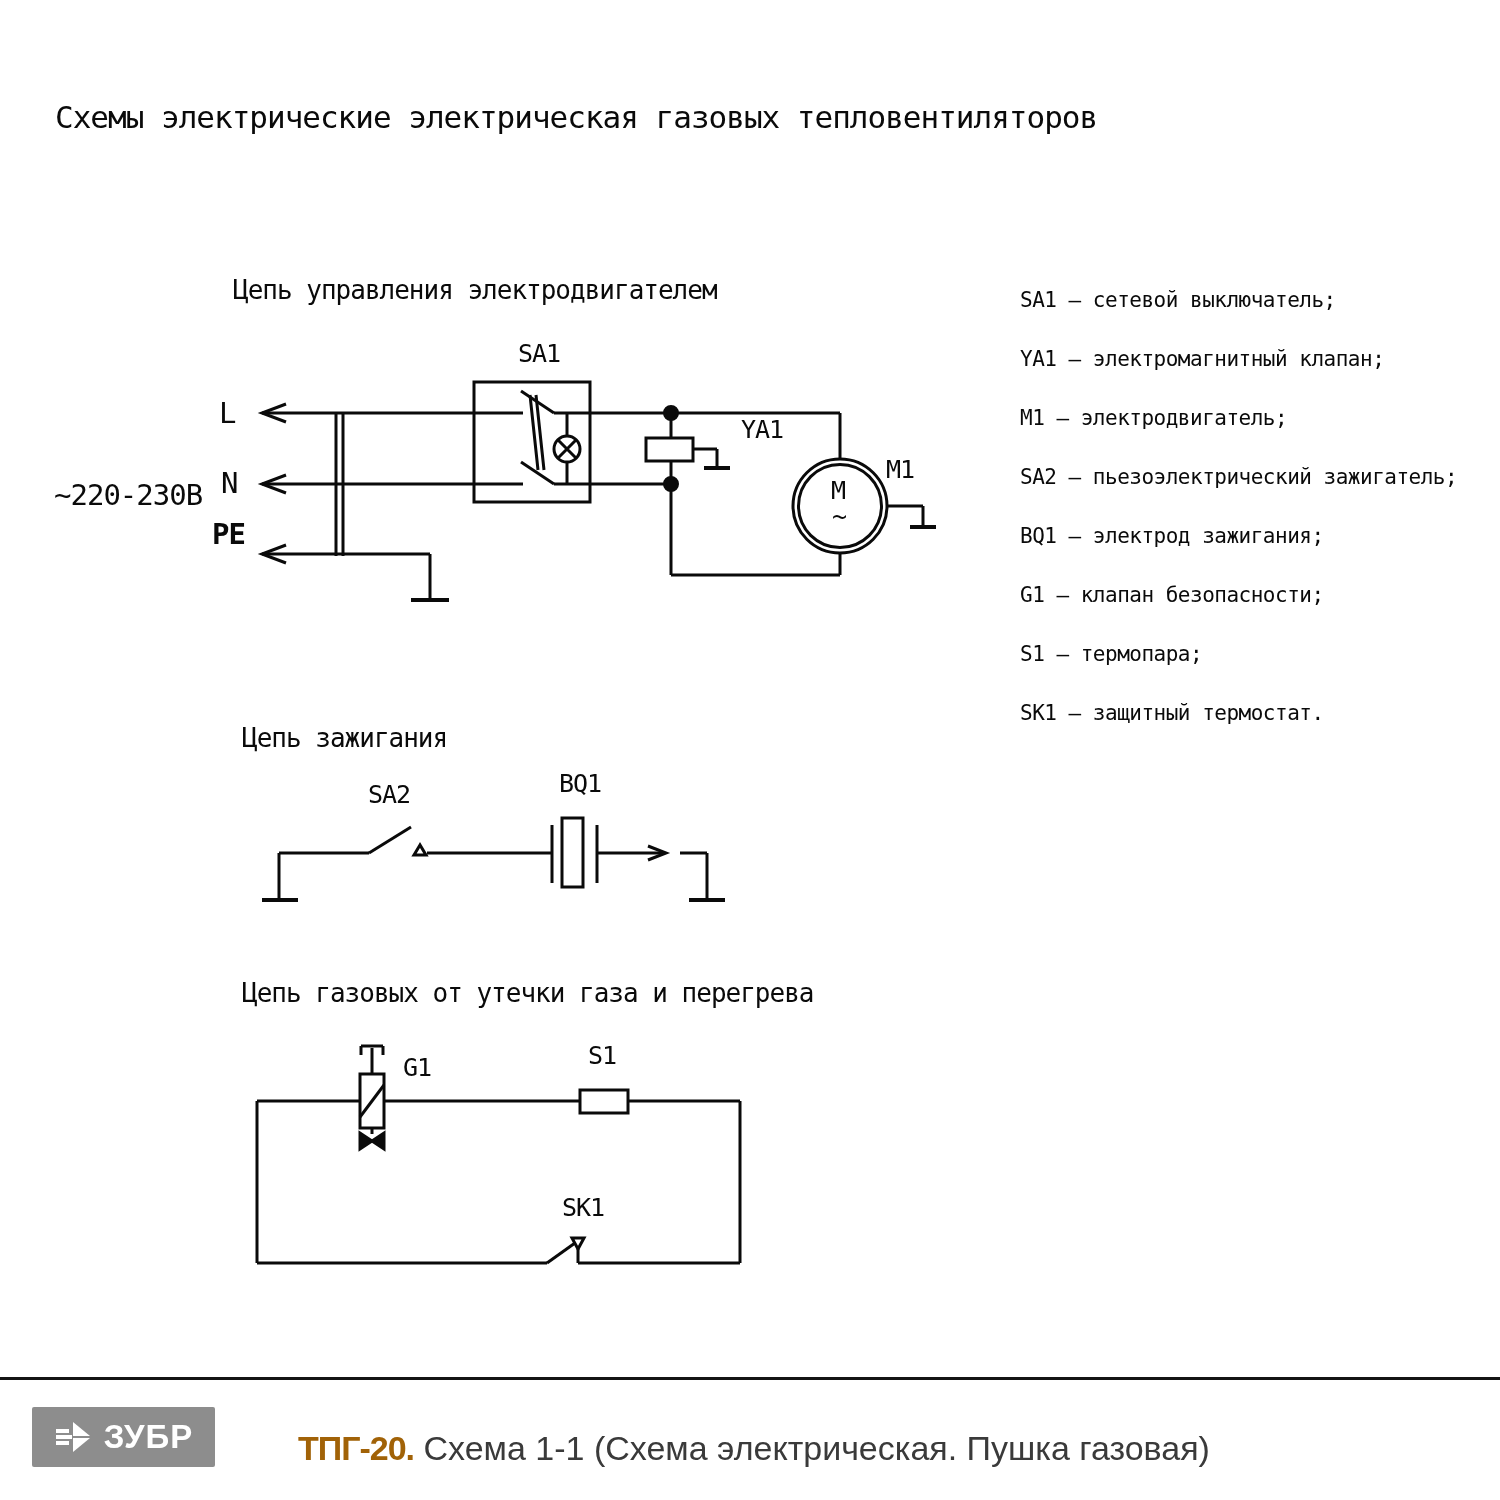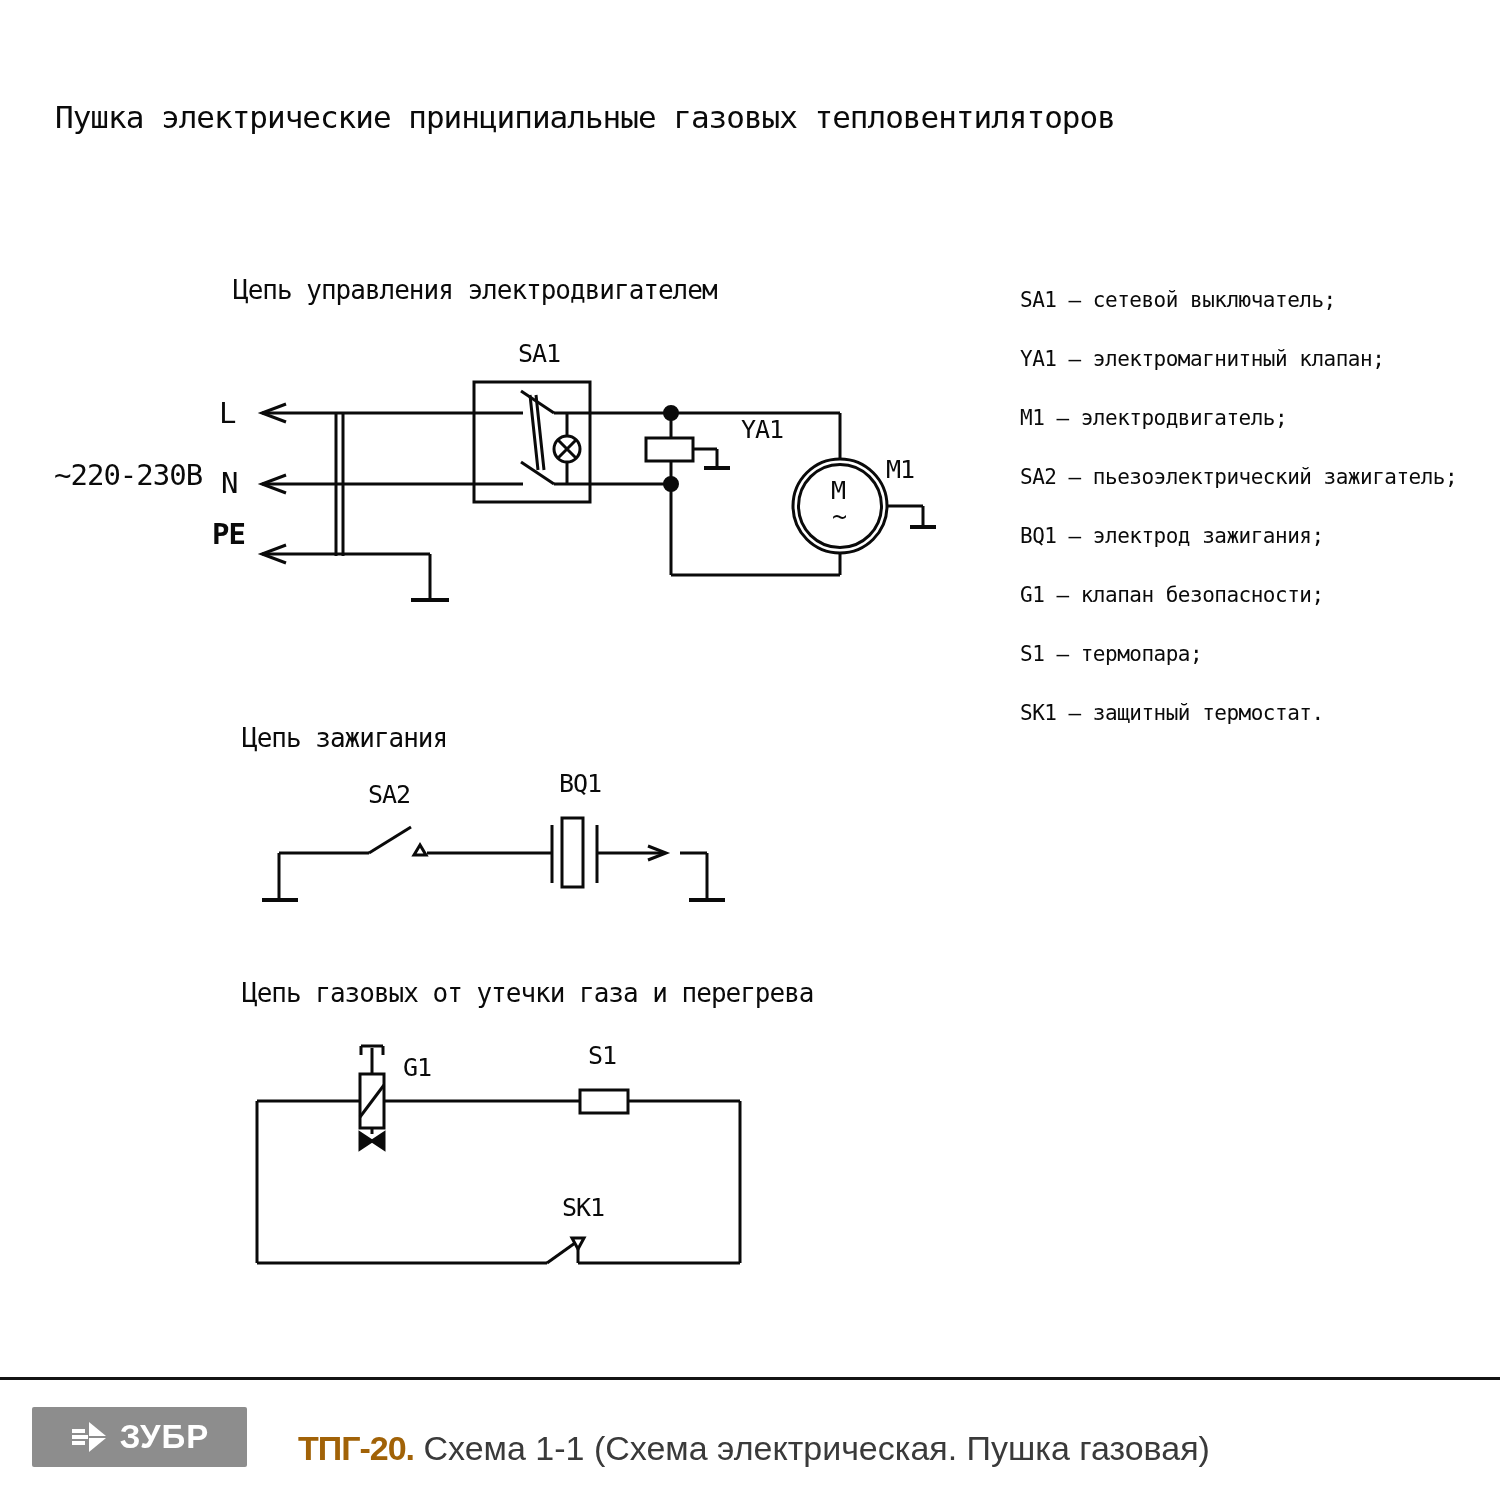--- a/index.html
+++ b/index.html
@@ -7,21 +7,21 @@
         font-family:"DejaVu Sans Mono",monospace;color:#0a0a0a;}
   .lbl{position:absolute;white-space:pre;color:#0a0a0a;line-height:1.1;}
   .title-main{font-size:31px;letter-spacing:-1px;}
   .title-sec{font-size:26px;letter-spacing:-1px;}
   .ref{font-size:25px;letter-spacing:-1px;}
   .net{font-size:29px;letter-spacing:-1px;}
   .legend-item{position:absolute;left:1020px;font-size:21px;letter-spacing:-0.5px;white-space:pre;color:#0a0a0a;}
   #schematic-svg{position:absolute;left:0;top:0;}
   
   .footer-rule{position:absolute;left:0;top:1377px;width:1500px;height:3px;background:#141414;}
-  .brand-badge{position:absolute;left:32px;top:1407px;width:215px;height:60px;background:#8d8d8d;
+  .brand-badge{position:absolute;left:32px;top:1407px;width:183px;height:60px;background:#8d8d8d;
                display:flex;align-items:center;justify-content:center;gap:8px;border-radius:2px;}
   .brand-text{font-family:"Liberation Sans",sans-serif;font-weight:bold;font-size:33px;color:#ffffff;letter-spacing:1px;}
   .footer-caption{position:absolute;left:298px;top:1428px;font-family:"Liberation Sans",sans-serif;
                   font-size:34px;line-height:40px;white-space:pre;color:#3a3a3a;}
   .footer-caption .model{font-weight:bold;color:#a16207;letter-spacing:-1px;}
 </style>
 </head>
 <body>
 
 <div id="page">
@@ -97,25 +97,25 @@
 
         <rect x="580" y="1090" width="48" height="23"></rect>
 
         <path d="M547 1263 L575 1243"></path>
         <polygon points="578,1249 572,1238 584,1238" fill="#ffffff"></polygon>
         <path d="M578 1249 V1263"></path>
       </g>
     </g>
   </svg>
 
-  <div class="lbl title-main" style="left:55px;top:100px;">Пушка электрические принципиальные газовых тепловентиляторов</div>
+  <div class="lbl title-main" style="left:55px;top:100px;">Схемы электрические электрическая газовых тепловентиляторов</div>
 
   <div class="lbl title-sec" style="left:233px;top:276px;">Цепь управления электродвигателем</div>
   <div class="lbl ref" style="left:518px;top:340px;">SA1</div>
-  <div class="lbl net" style="left:54px;top:460px;">~220-230В</div>
+  <div class="lbl net" style="left:54px;top:480px;">~220-230В</div>
   <div class="lbl net" style="left:219px;top:398px;">L</div>
   <div class="lbl net" style="left:221px;top:468px;">N</div>
   <div class="lbl net" style="left:212px;top:519px;font-weight:bold;">PE</div>
   <div class="lbl ref" style="left:741px;top:416px;">YA1</div>
   <div class="lbl ref" style="left:886px;top:456px;">M1</div>
   <div class="lbl ref" style="left:831px;top:477px;">M</div>
   <div class="lbl ref" style="left:832px;top:503px;">~</div>
 
   <div class="lbl title-sec" style="left:242px;top:724px;">Цепь зажигания</div>
   <div class="lbl ref" style="left:368px;top:781px;">SA2</div>

